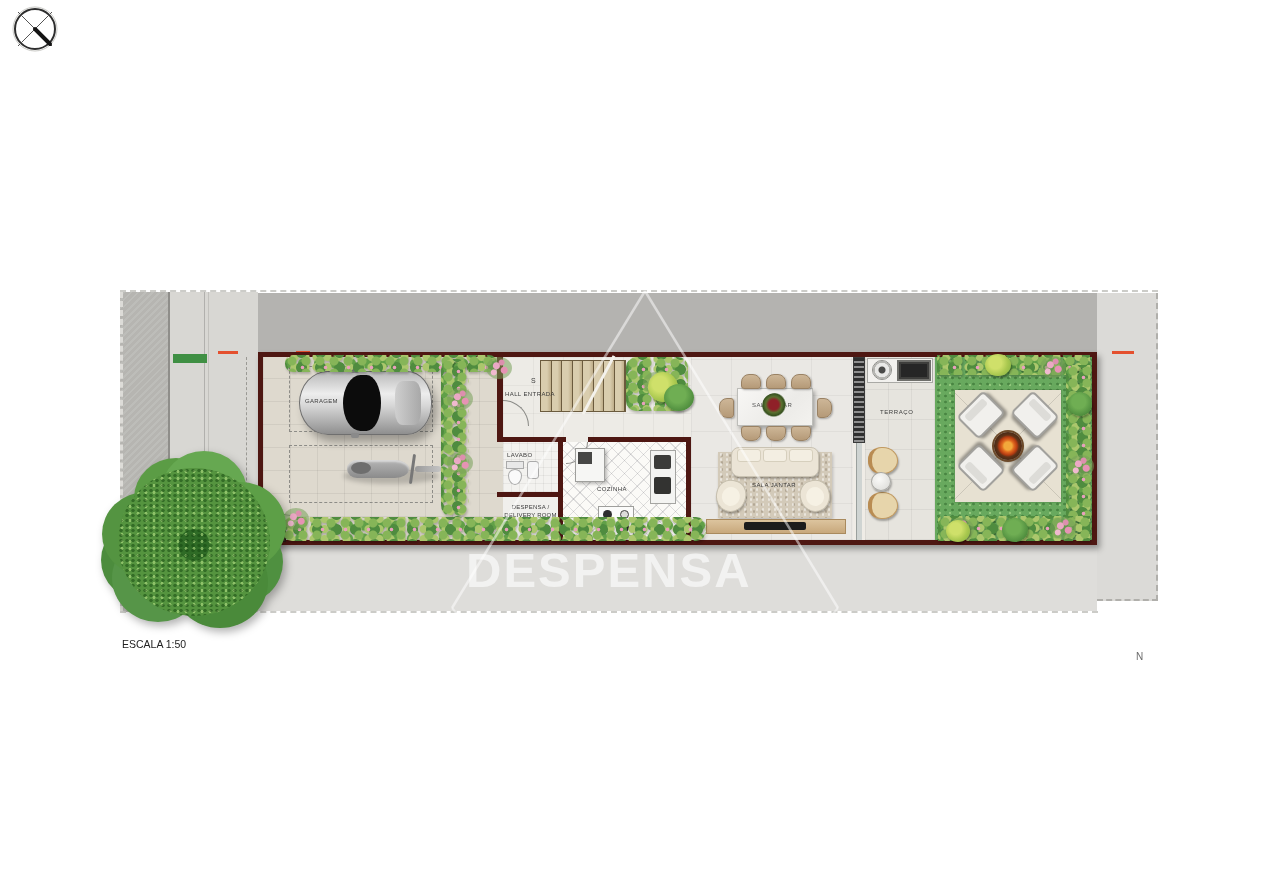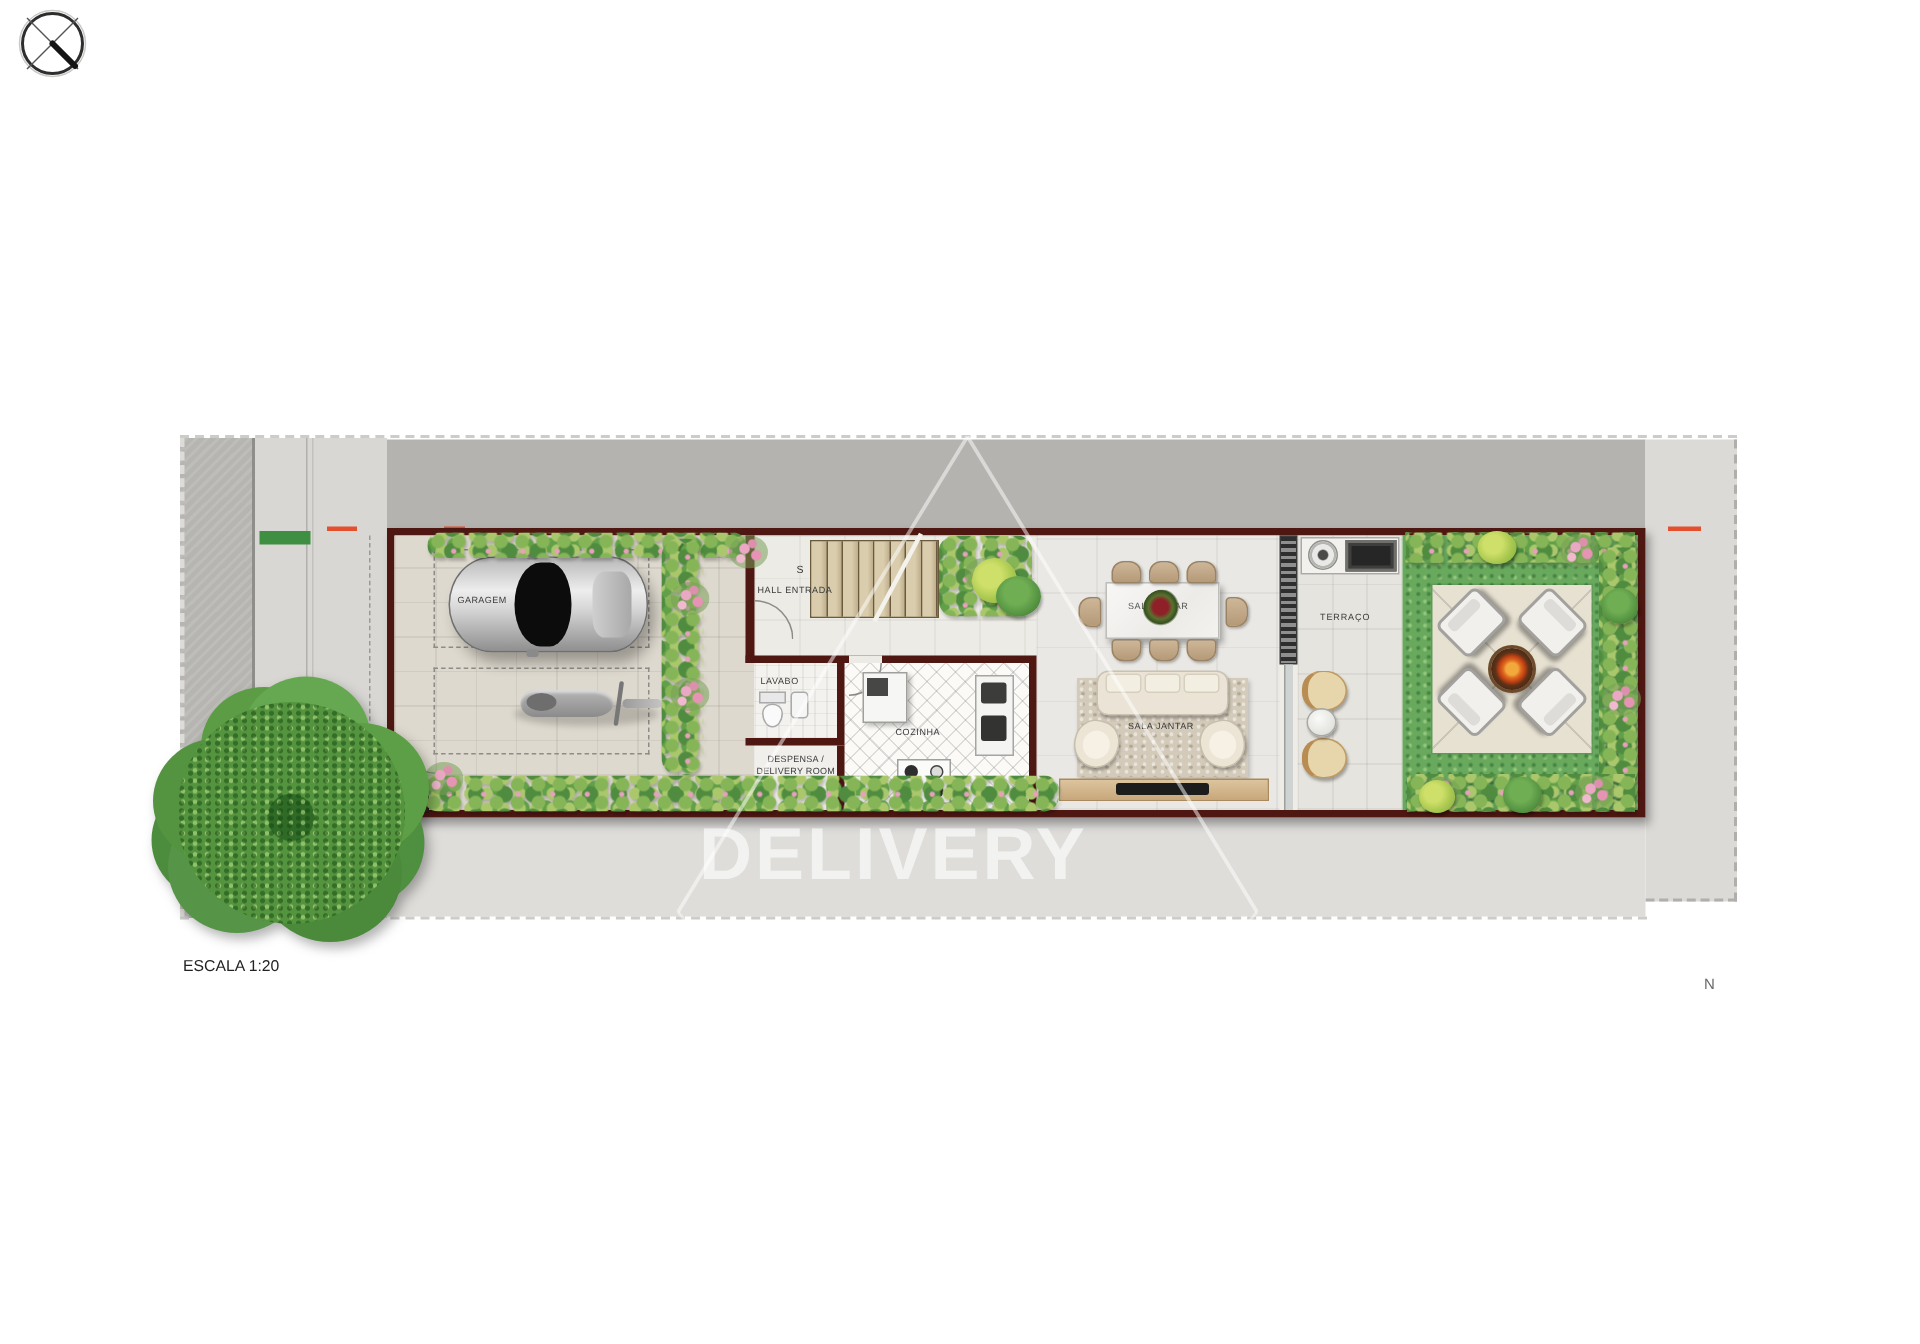--- a/index.html
+++ b/index.html
@@ -417,24 +417,24 @@
   <div class="bushg bg3"></div>
   <div class="tree"></div>
 
   
   <svg class="wm-svg" width="1280" height="896">
     <line x1="645" y1="291" x2="452" y2="608" stroke="rgba(255,255,255,0.5)" stroke-width="2.5"></line>
     <line x1="645" y1="291" x2="838" y2="608" stroke="rgba(255,255,255,0.5)" stroke-width="2.5"></line>
     <line x1="452" y1="608" x2="530" y2="700" stroke="rgba(255,255,255,0.45)" stroke-width="2"></line>
     <line x1="838" y1="608" x2="760" y2="700" stroke="rgba(255,255,255,0.45)" stroke-width="2"></line>
   </svg>
-  <div class="wm-text">DELIVERY</div>
-
-  
-  <div class="scale">ESCALA 1:20</div>
+  <div class="wm-text">DESPENSA</div>
+
+  
+  <div class="scale">ESCALA 1:50</div>
 
   
   <svg class="compass" width="72" height="64">
     <circle cx="35" cy="29" r="22" fill="none" stroke="#c9c9c5" stroke-width="1"></circle>
     <circle cx="35" cy="29" r="20" fill="rgba(255,255,255,0.6)" stroke="#2e2e2e" stroke-width="2"></circle>
     <line x1="18" y1="12" x2="52" y2="46" stroke="#555" stroke-width="1"></line>
     <line x1="52" y1="12" x2="18" y2="46" stroke="#555" stroke-width="1"></line>
     <line x1="35" y1="29" x2="50" y2="44" stroke="#141414" stroke-width="4" stroke-linecap="round"></line>
   </svg>
   <div class="lbl-n">N</div>

